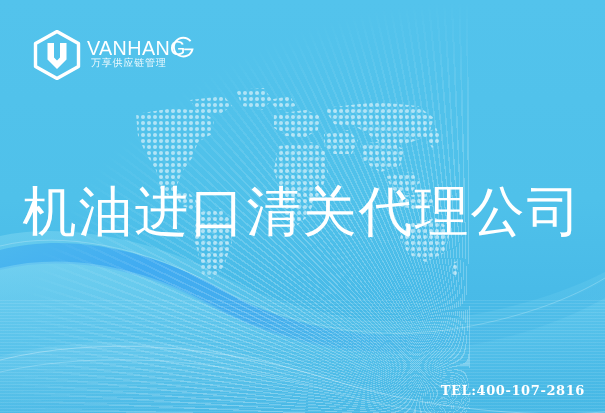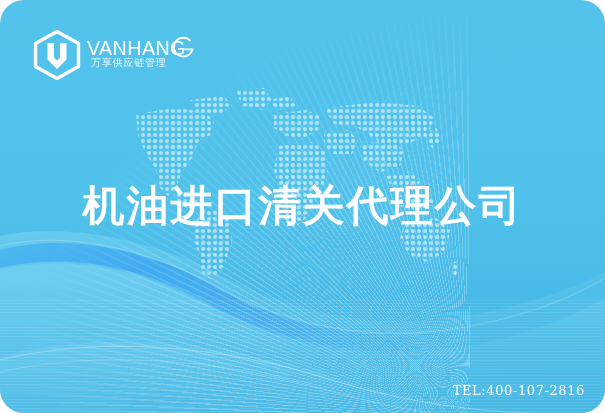--- a/index.html
+++ b/index.html
@@ -11,21 +11,20 @@
   body {
     font-family: "Liberation Sans", "DejaVu Sans", sans-serif;
   }
 
   #banner {
     position: relative;
     width: 605px;
     height: 413px;
     overflow: hidden;
     background: linear-gradient(180deg, #53c3ec 0%, #4fc1ea 48%, #49bbe8 70%, #41b3e2 100%);
-    border-radius: 24px;
   }
 
   
   .layer {
     position: absolute;
     inset: 0;
     pointer-events: none;
   }
 
   
@@ -129,36 +128,36 @@
   #brand-g-ring svg { display: block; width: 25px; height: 25px; }
 
   
   #headline {
     position: absolute;
     left: 0;
     right: 0;
     top: 182px;
     text-align: center;
     font-family: "DejaVu Sans", "Liberation Sans", sans-serif;
-    font-size: 42px;
-    font-weight: 700;
+    font-size: 54px;
+    font-weight: 400;
     color: #ffffff;
     letter-spacing: 2px;
     line-height: 1.12;
     white-space: nowrap;
   }
 
   
   #phone {
     position: absolute;
     right: 20px;
     bottom: 15px;
     font-family: "DejaVu Serif", "Liberation Serif", serif;
     font-size: 13px;
-    font-weight: 400;
+    font-weight: 700;
     letter-spacing: 0.6px;
     color: #ffffff;
     white-space: nowrap;
   }
 </style>
 </head>
 <body>
 
 <div id="banner">
 

